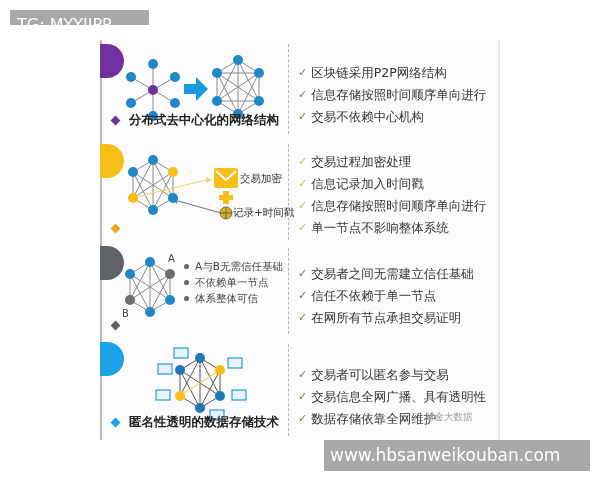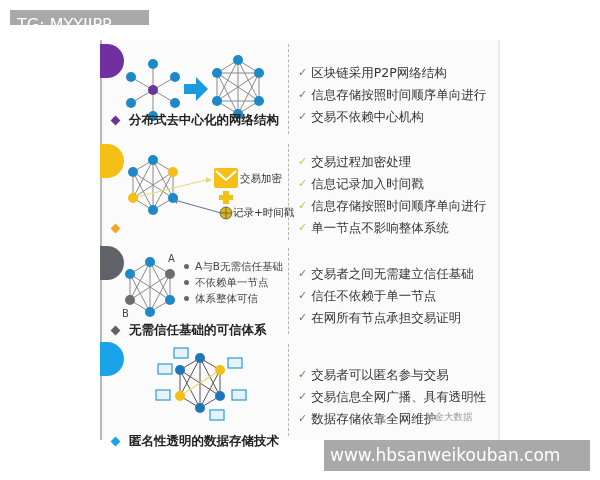--- a/index.html
+++ b/index.html
@@ -204,21 +204,20 @@
           <span class="dot"></span>
           <span>不依赖单一节点</span>
         </li>
       <li>
           <span class="dot"></span>
           <span>体系整体可信</span>
         </li>
     </ul>
     <div class="caption" style="top:78px;">
       <span class="diamond" style="background:#5f6266;"></span>
-      <span>无需信任基础的可信体系</span>
     </div>
     <div class="divider" style="height:86px;"></div>
     <ul class="points" style="top:19px;">
       <li>
           <span class="check">✓</span>
           <span>交易者之间无需建立信任基础</span>
         </li>
       <li>
           <span class="check">✓</span>
           <span>信任不依赖于单一节点</span>
@@ -260,21 +259,21 @@
         </g>
       <g fill="#e6f3fb" stroke="#2a9bd8" stroke-width="1.2">
         <rect x="68" y="2" width="14" height="10"></rect>
           <rect x="52" y="18" width="14" height="10"></rect>
         <rect x="50" y="44" width="14" height="10"></rect>
           <rect x="122" y="12" width="14" height="10"></rect>
         <rect x="126" y="44" width="14" height="10"></rect>
           <rect x="104" y="64" width="14" height="10"></rect>
       </g>
     </svg>
-    <div class="caption" style="top:93px;">
+    <div class="caption" style="top:74px;">
       <span class="diamond" style="background:#1aa3e8;"></span>
       <span>匿名性透明的数据存储技术</span>
     </div>
     <div class="divider" style="height:92px;"></div>
     <ul class="points" style="top:24px;">
       <li>
           <span class="check">✓</span>
           <span>交易者可以匿名参与交易</span>
         </li>
       <li>

